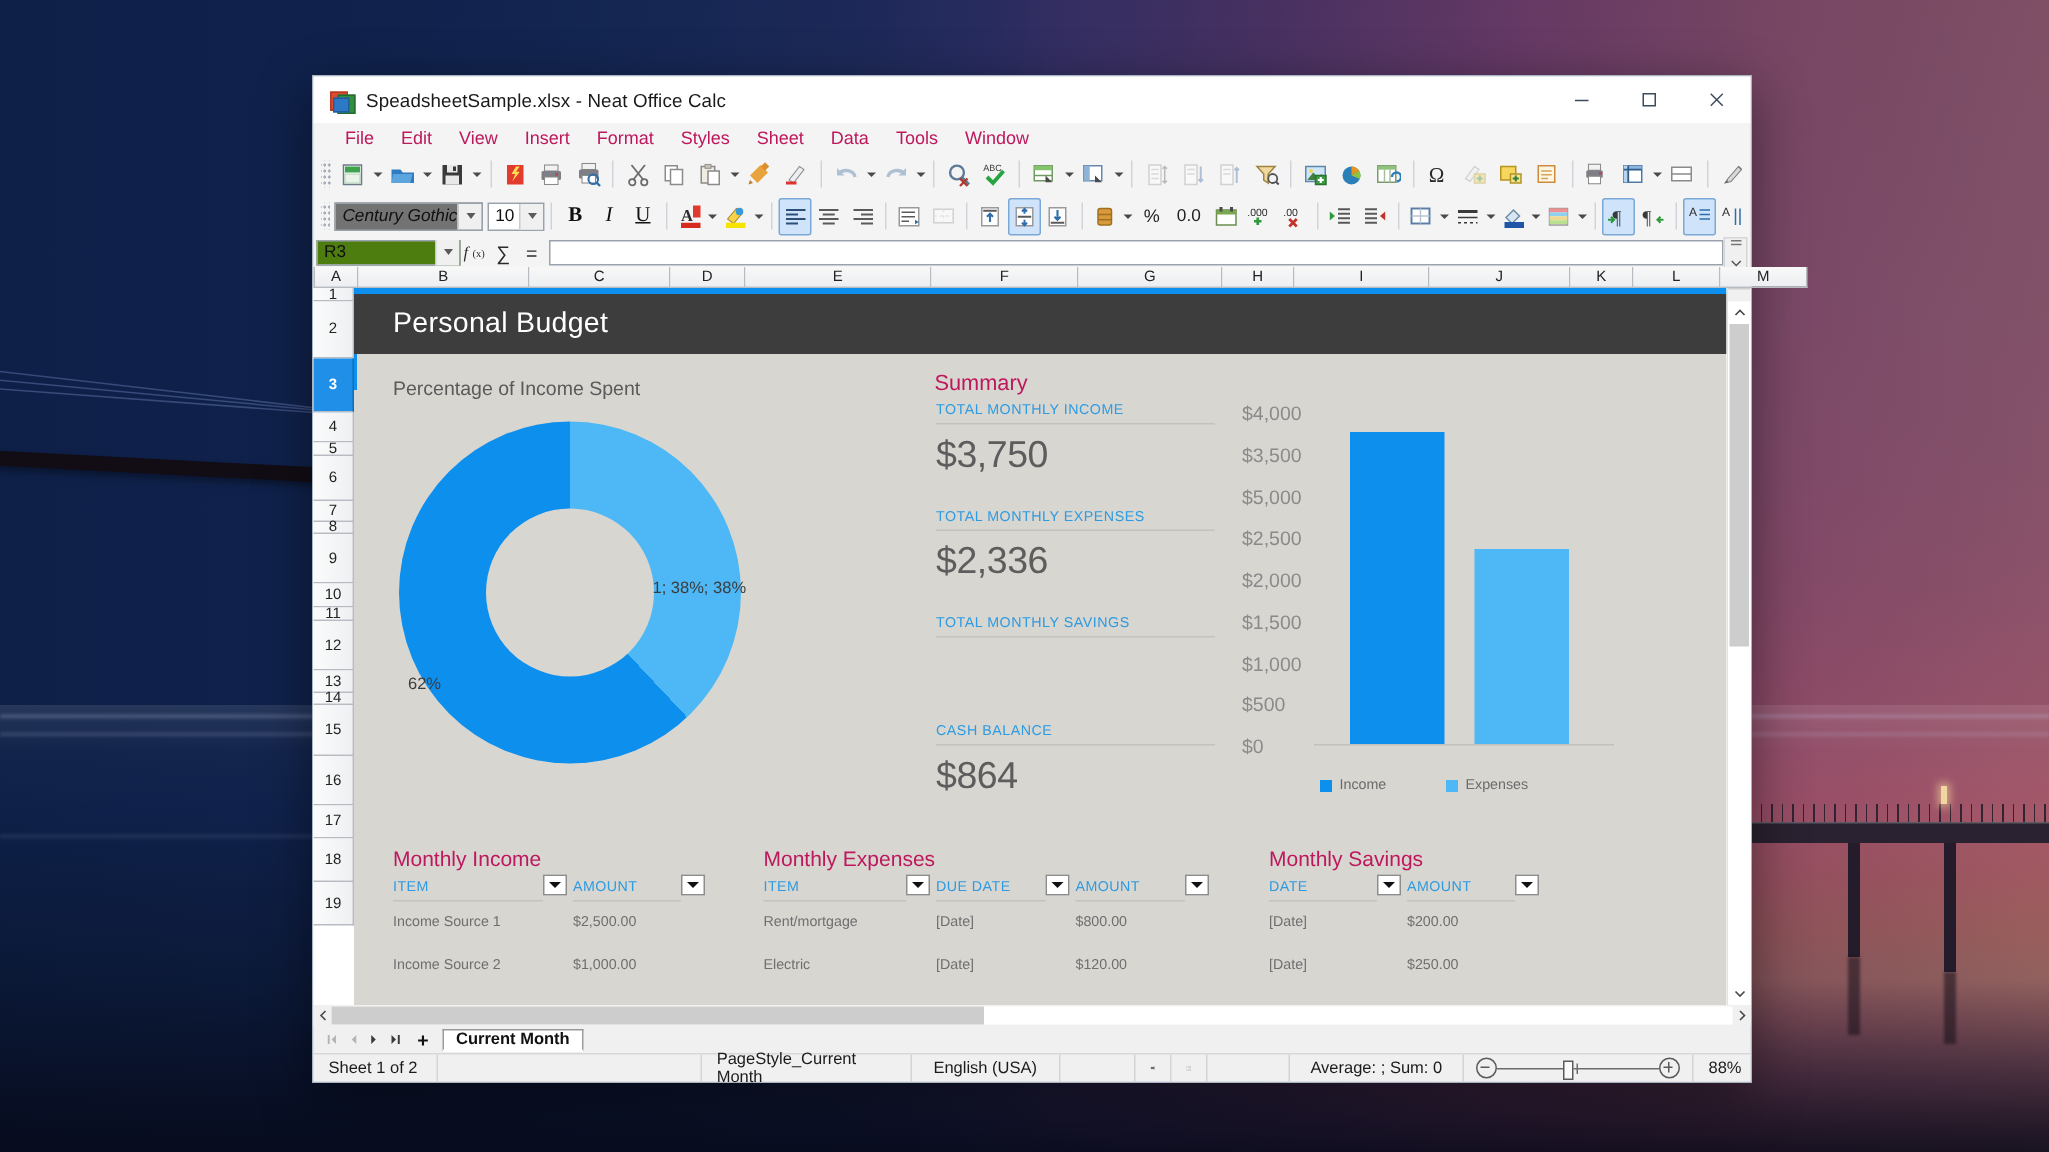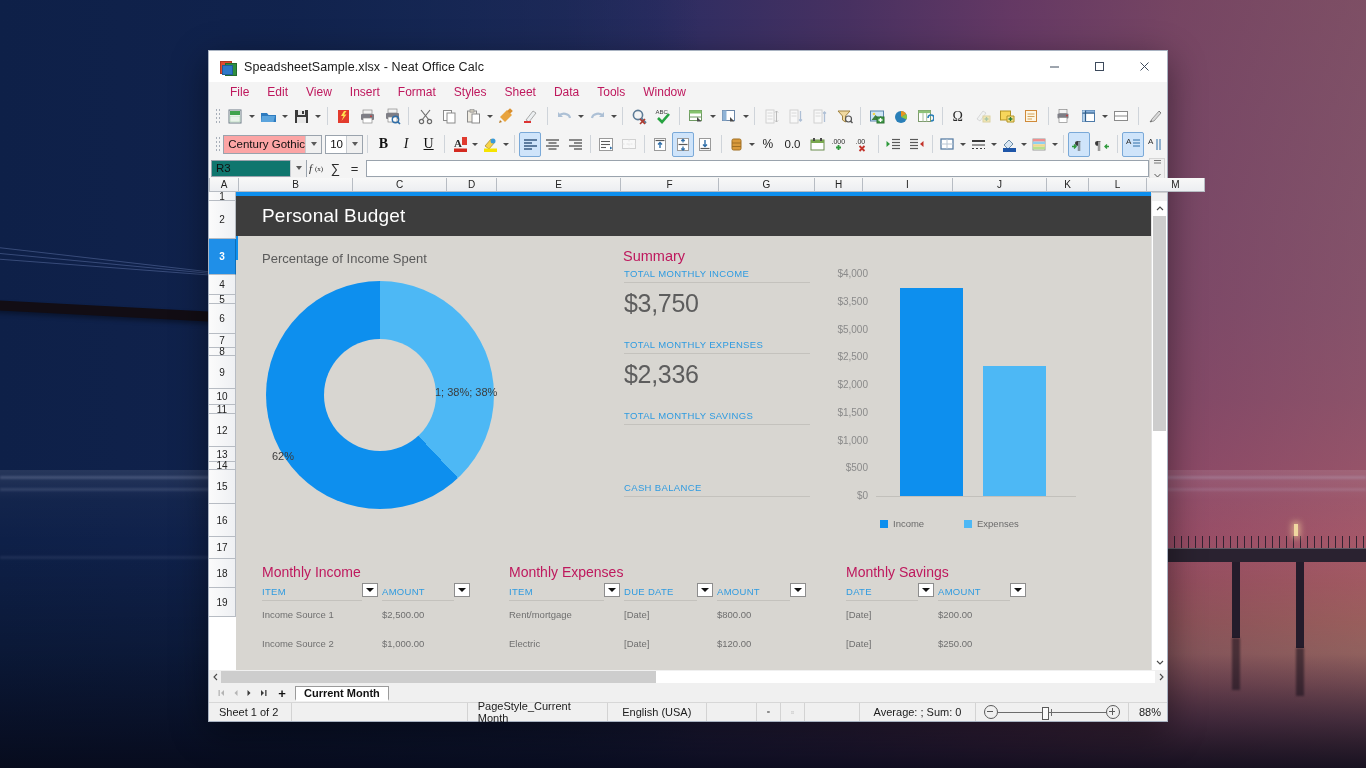--- a/index.html
+++ b/index.html
@@ -69,31 +69,31 @@
   .tb-sep{width:1px;height:18px;background:#cfd4da;margin:0 4px;}
   .tbtn{width:23px;height:23px;display:flex;align-items:center;justify-content:center;position:relative;border:1px solid transparent;border-radius:2px;}
   .tbtn.active{background:#cfe4fa;border-color:#7aa9d8;}
   .tbtn.dis{opacity:.38;}
   .drop{width:9px;height:23px;display:flex;align-items:center;justify-content:center;}
   .drop:after{content:"";border-left:3px solid transparent;border-right:3px solid transparent;border-top:3.5px solid #4a4a4a;display:block;}
   .ic{display:block;}
 
   
   .fmtbar{height:28px;background:#f4f4f4;display:flex;align-items:center;padding-left:4px;flex:0 0 auto;}
-  .fontbox{width:110px;height:19px;background:#fca5a5;border:1px solid #9aa3ad;display:flex;align-items:center;font-size:11.5px;padding-left:4px;color:#111;box-sizing:border-box;}
+  .fontbox{width:110px;height:19px;background:#737373;border:1px solid #9aa3ad;display:flex;align-items:center;font-size:11.5px;font-style:italic;padding-left:4px;color:#111;box-sizing:border-box;}
   .cbarrow{width:15px;height:17px;margin-left:auto;background:#f0f0f0;border-left:1px solid #c8ccd1;display:flex;align-items:center;justify-content:center;}
   .cbarrow:after{content:"";border-left:3.5px solid transparent;border-right:3.5px solid transparent;border-top:4px solid #5a5a5a;}
   .sizebox{width:42px;height:19px;background:#fff;border:1px solid #9aa3ad;display:flex;align-items:center;font-size:11.5px;padding-left:4px;color:#111;box-sizing:border-box;margin-left:3px;}
   .btxt{font-size:14px;font-weight:bold;color:#111;font-family:"Liberation Serif",serif;}
   .itxt{font-size:14px;font-style:italic;color:#111;font-family:"Liberation Serif",serif;}
   .utxt{font-size:14px;text-decoration:underline;color:#111;font-family:"Liberation Serif",serif;}
 
   
   .formulabar{height:20px;background:#f4f4f4;display:flex;align-items:center;padding:0 2px;flex:0 0 auto;gap:0;}
-  .namebox{width:96px;height:17px;background:#0f766e;border:1px solid #9aa3ad;display:flex;align-items:center;font-size:11.5px;padding-left:4px;box-sizing:border-box;color:#111;}
+  .namebox{width:96px;height:17px;background:#4d7c0f;border:1px solid #9aa3ad;display:flex;align-items:center;font-size:11.5px;padding-left:4px;box-sizing:border-box;color:#111;}
   .fbtn{width:19px;height:17px;display:flex;align-items:center;justify-content:center;color:#2b2b2b;}
   .inputline{flex:1;height:17px;background:#fff;border:1px solid #9aa3ad;margin-left:2px;box-sizing:border-box;}
   .fbar-scroll{width:14px;height:19px;background:#f0f0f0;border:1px solid #d6d6d6;display:flex;flex-direction:column;align-items:center;justify-content:space-between;}
 
   
   .sheetwrap{flex:1 1 auto;display:flex;flex-direction:column;min-height:0;background:#fff;position:relative;}
   .colhdr-row{display:flex;height:14px;flex:0 0 auto;}
   .corner{width:27px;height:14px;background:linear-gradient(#f6f6f6,#e7e9ec);border-right:1px solid #b7bcc3;border-bottom:1px solid #b7bcc3;box-sizing:border-box;}
   .colcells{display:flex;flex:1;}
   .colcell{height:14px;background:linear-gradient(#f8f8f8,#eceef1);border-right:1px solid #b7bcc3;border-bottom:1px solid #b7bcc3;
@@ -119,21 +119,21 @@
   .sum-lbl{font-size:9.5px;color:#2f9be0;letter-spacing:.35px;padding-bottom:3px;border-bottom:1px solid #c4c2bd;}
   .sum-val{font-size:25px;color:#5d5d5d;margin-top:6px;letter-spacing:-.3px;}
 
   
   .donut{position:absolute;width:228px;height:228px;border-radius:50%;}
   .donut .hole{position:absolute;left:50%;top:50%;width:112px;height:112px;margin:-56px 0 0 -56px;border-radius:50%;background:#d8d6d1;}
   .donut-lbl{position:absolute;font-size:11px;color:#3c3c3c;}
 
   
   .bc{position:absolute;}
-  .bc-ylbl{position:absolute;font-size:10px;color:#8a8a8a;text-align:right;width:40px;}
+  .bc-ylbl{position:absolute;font-size:13px;color:#8a8a8a;text-align:left;width:40px;}
   .bc-axis{position:absolute;background:#c2c0bb;}
   .bar{position:absolute;}
   .bc-leg{position:absolute;display:flex;align-items:center;gap:5px;font-size:9.5px;color:#6b6b6b;}
   .swatch{width:8px;height:8px;display:block;}
   .tbl-h{position:absolute;font-size:9.5px;color:#2f9be0;letter-spacing:.3px;}
   .tbl-hline{position:absolute;height:1px;background:#c4c2bd;}
   .filt{position:absolute;width:16px;height:14px;background:#fff;border:1px solid #8d8d8d;display:flex;align-items:center;justify-content:center;box-sizing:border-box;}
   .filt:after{content:"";border-left:4px solid transparent;border-right:4px solid transparent;border-top:4.5px solid #111;}
   .cellv{position:absolute;font-size:9.5px;color:#6f6f6f;}
 
@@ -891,20 +891,21 @@
         </div>
         <div class="sum-item" style="left:388px;top:147px;">
           <div class="sum-lbl">TOTAL MONTHLY EXPENSES</div>
           <div class="sum-val">$2,336</div>
         </div>
         <div class="sum-item" style="left:388px;top:218px;">
           <div class="sum-lbl">TOTAL MONTHLY SAVINGS</div>
         </div>
         <div class="sum-item" style="left:388px;top:290px;">
           <div class="sum-lbl">CASH BALANCE</div>
+          <div class="sum-val">$864</div>
         </div>
 
         <div class="bc" style="left:592px;top:76px;width:290px;height:290px;" id="barchart">
             <div class="bc-ylbl" style="left: 0px; top: 0px;">$4,000</div>
             <div class="bc-ylbl" style="left: 0px; top: 27.75px;">$3,500</div>
             <div class="bc-ylbl" style="left: 0px; top: 55.5px;">$5,000</div>
             <div class="bc-ylbl" style="left: 0px; top: 83.25px;">$2,500</div>
             <div class="bc-ylbl" style="left: 0px; top: 111px;">$2,000</div>
             <div class="bc-ylbl" style="left: 0px; top: 138.75px;">$1,500</div>
             <div class="bc-ylbl" style="left: 0px; top: 166.5px;">$1,000</div>

